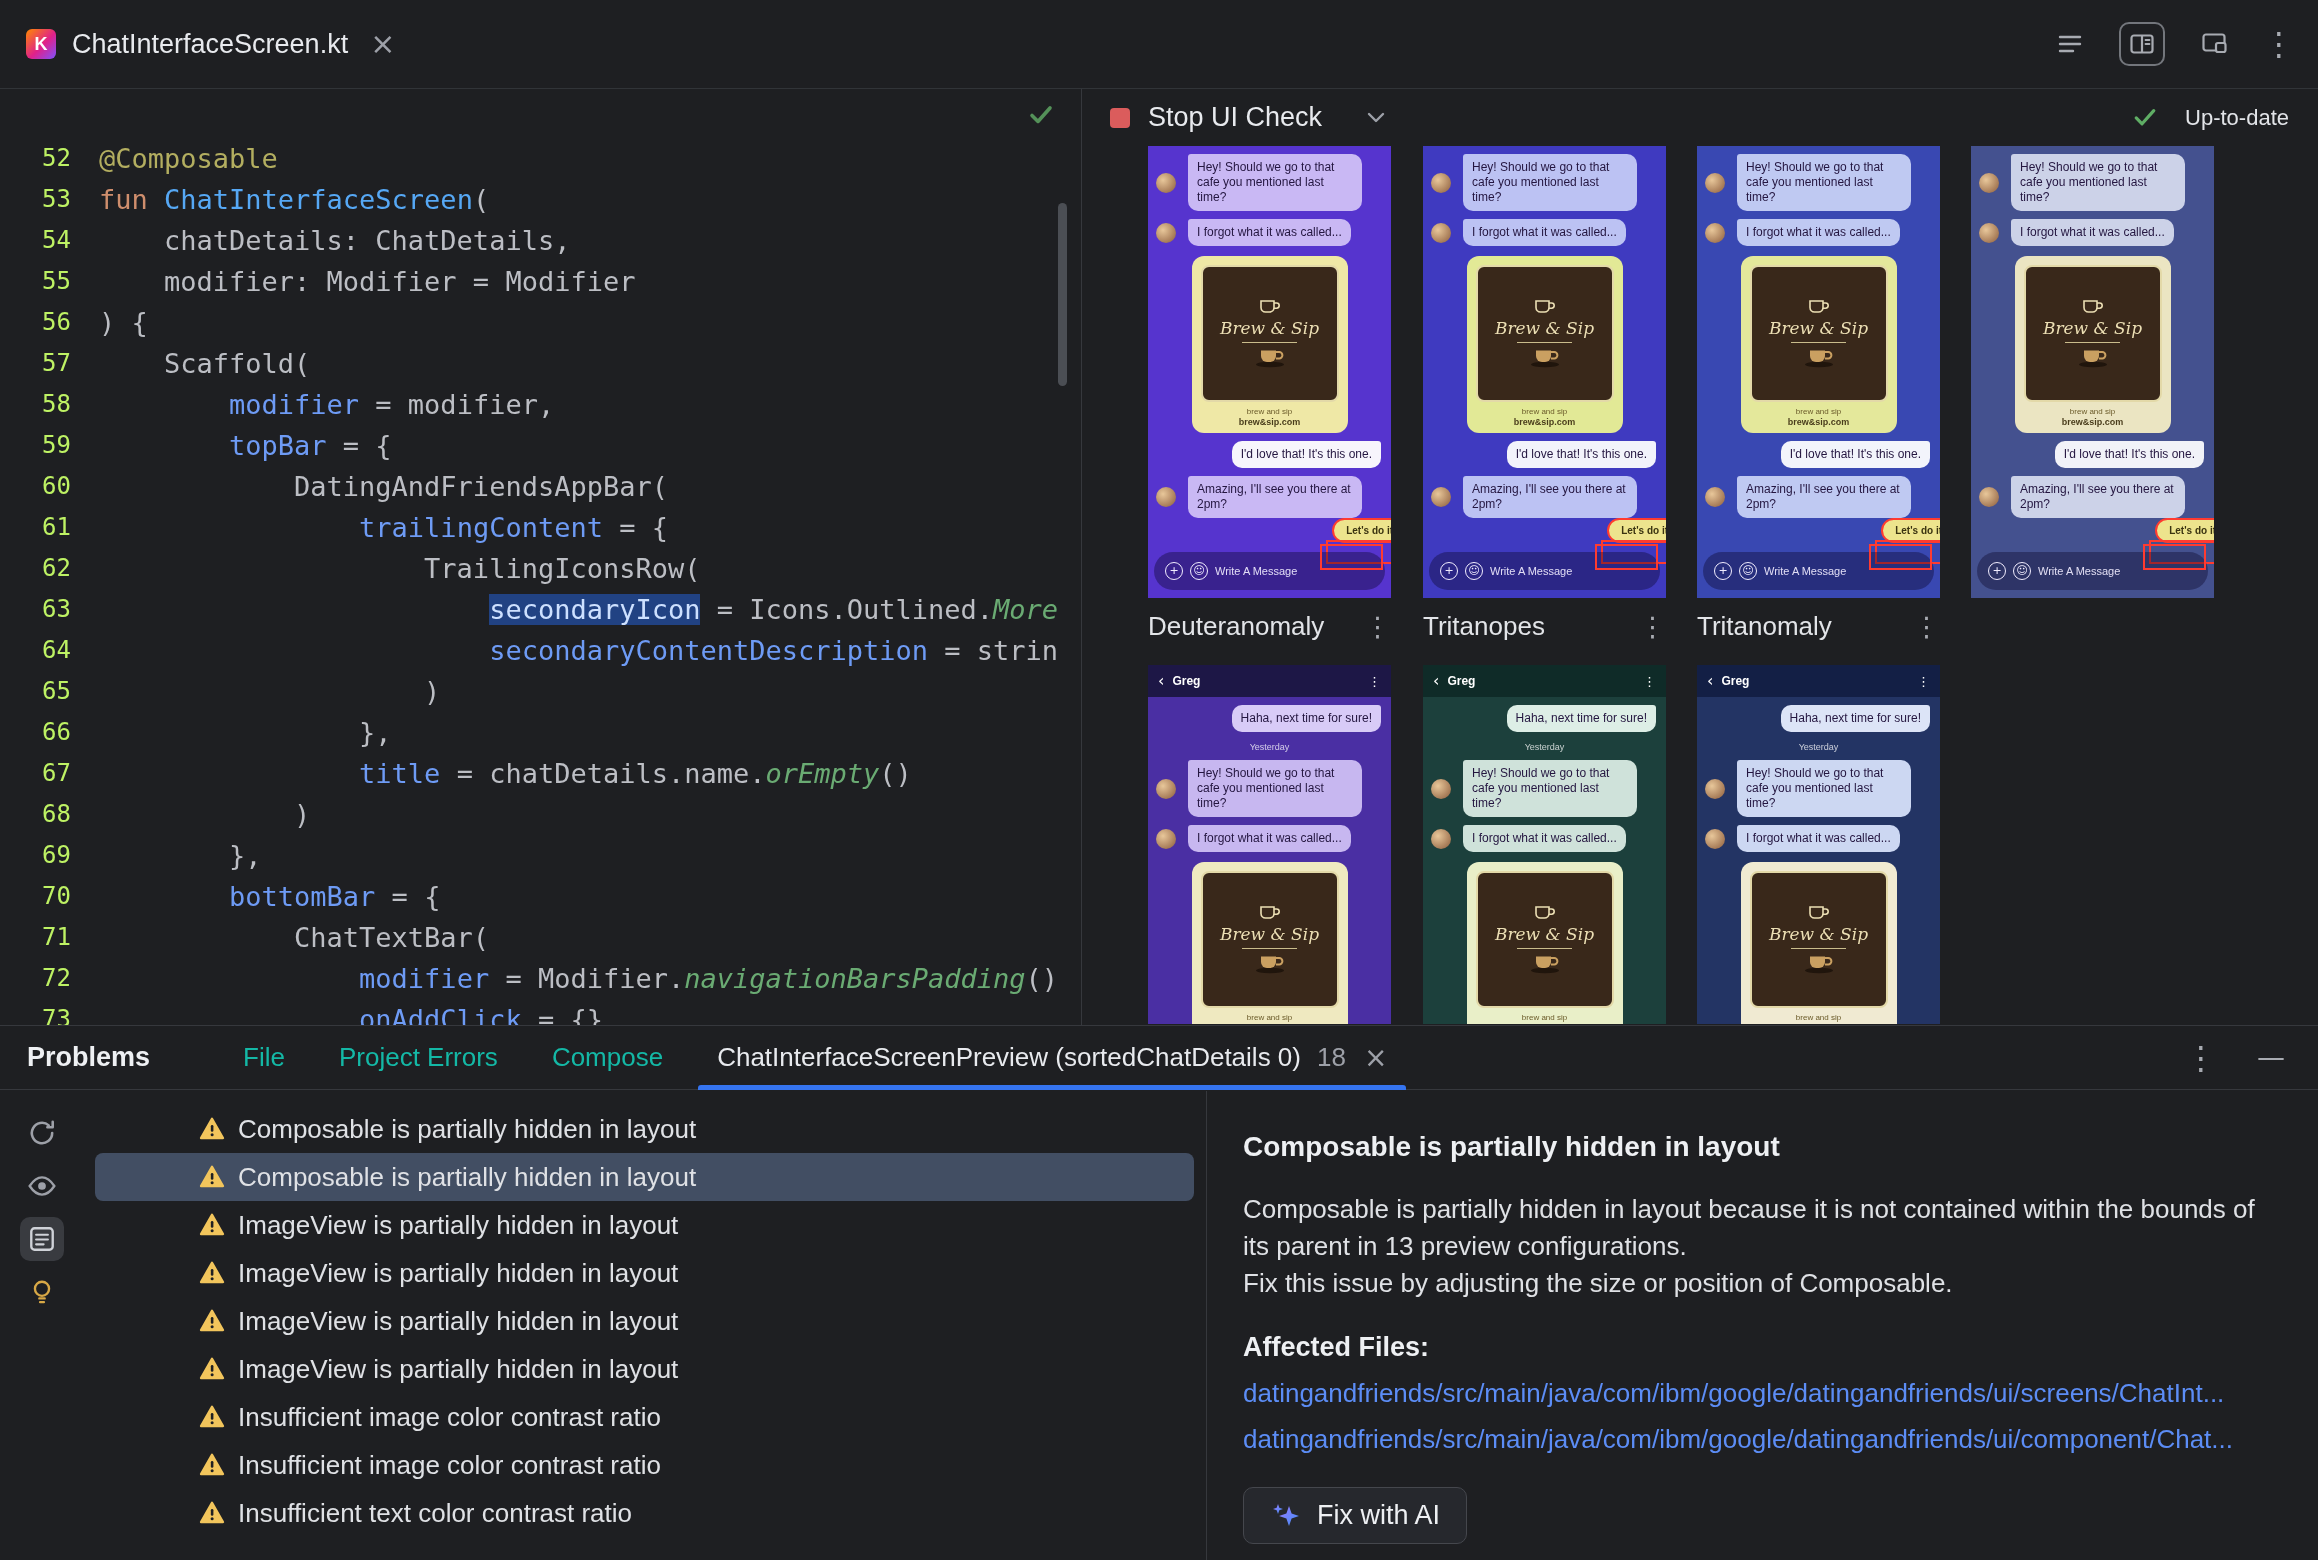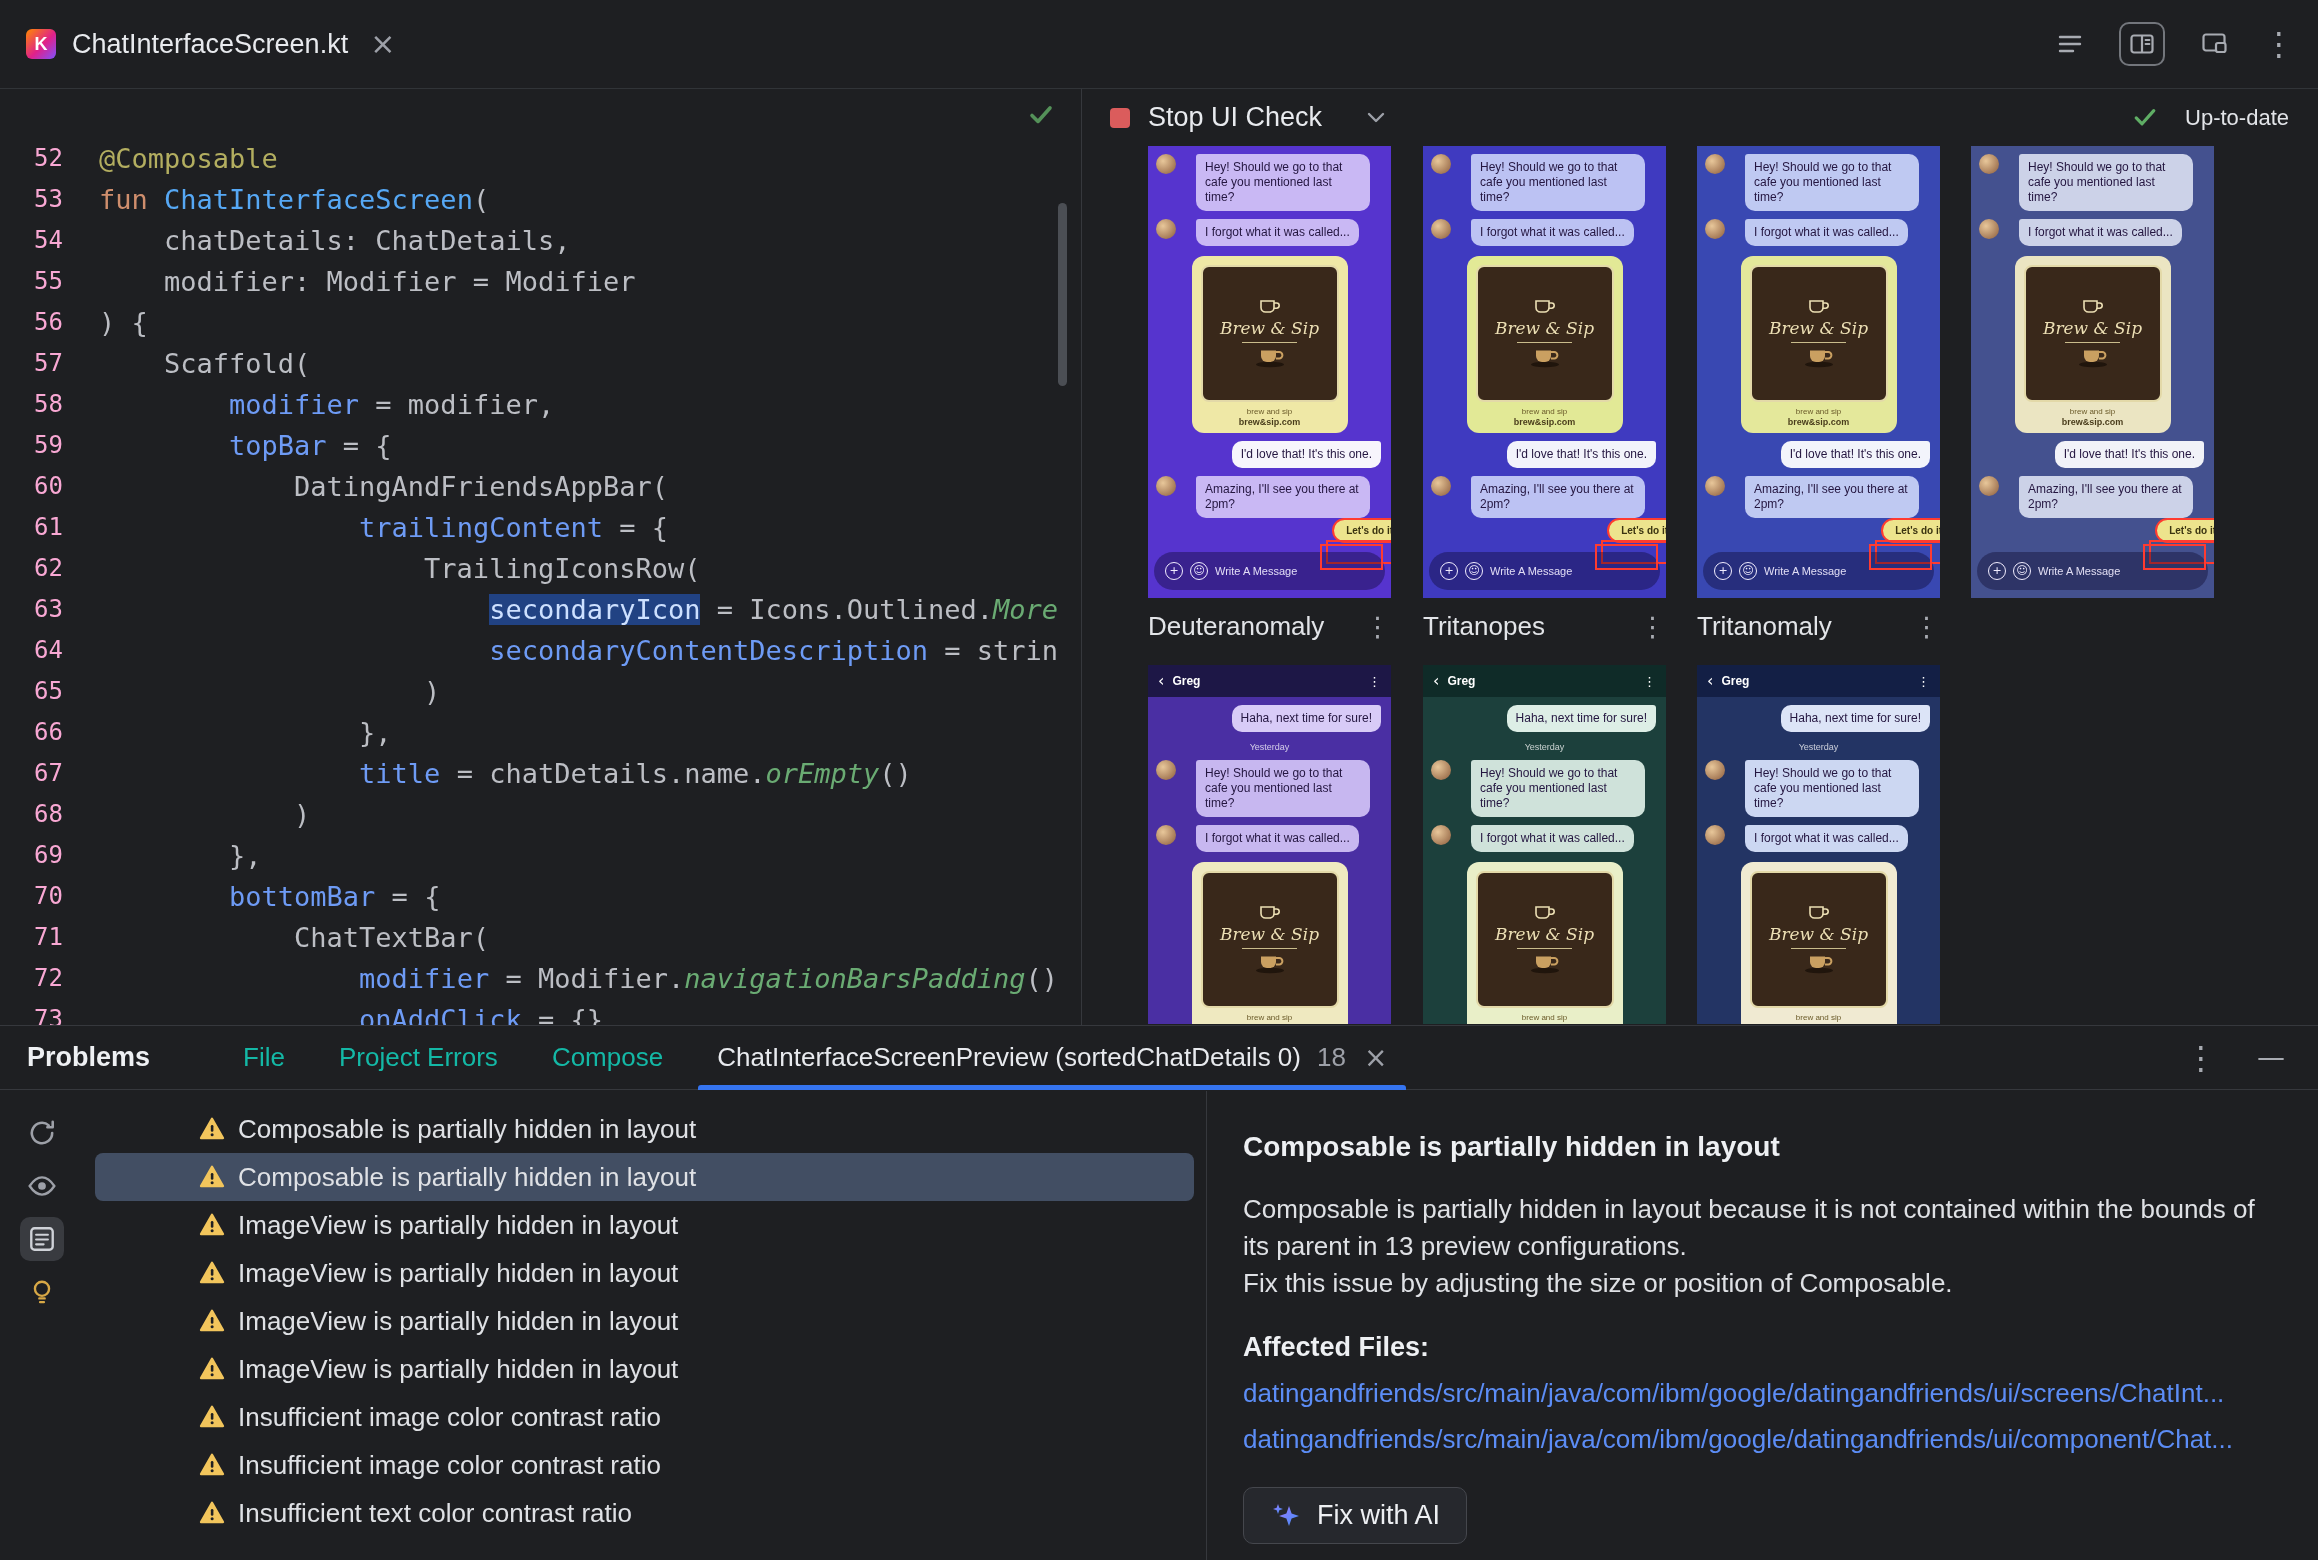--- a/index.html
+++ b/index.html
@@ -15,21 +15,21 @@
 .kt-icon{width:30px;height:30px;border-radius:6px;background:linear-gradient(135deg,#ff8a00 0%,#e0218a 55%,#7f52ff 100%);display:flex;align-items:center;justify-content:center;color:#fff;font-weight:bold;font-size:18px}
 .ed-tab-title{font-size:27px;color:#e8eaee}
 .ed-tab-close{font-size:30px;color:#9da0a8;margin-left:6px;line-height:1}
 .tb-actions{margin-left:auto;display:flex;align-items:center;gap:26px;padding-right:24px;color:#a8abb2}
 .tb-btn{display:flex;align-items:center;justify-content:center;width:46px;height:44px;border-radius:10px}
 .tb-btn.active{border:2px solid #73767c}
 .tb-kebab{font-size:32px;color:#a8abb2}
 
 
 #editor{position:absolute;left:0;top:89px;width:1081px;height:936px;background:#1e1f22;overflow:hidden}
-#gutter{position:absolute;left:0;top:49px;width:99px;text-align:right;color:#f9a8d4;font:24px/41px "DejaVu Sans Mono",monospace}
+#gutter{position:absolute;left:8px;top:49px;width:99px;text-align:right;color:#bef264;font:24px/41px "DejaVu Sans Mono",monospace}
 .gln{height:41px;padding-right:36px}
 #code{position:absolute;left:99px;top:49px;width:982px;height:887px;overflow:hidden;font:27px/41px "DejaVu Sans Mono",monospace;white-space:pre;color:#bcbec4}
 .cline{height:41px}
 .tok-ann{color:#b3ae60}
 .tok-kw{color:#cf8e6d}
 .tok-fn{color:#56a8f5}
 .tok-named{color:#6e9bf5}
 .tok-plain{color:#bcbec4}
 .tok-ext{color:#6aab73;font-style:italic}
 .tok-sel{background:#214283;color:#cde0ff}
@@ -44,21 +44,21 @@
 .pv-chev{margin-left:26px}
 .pv-status{font-size:22px;color:#e2e4e8;margin-left:10px}
 #pv-canvas{position:absolute;left:0;top:57px;width:1238px;height:878px;overflow:hidden}
 .pv-label{position:absolute;top:460px;width:243px;height:40px;display:flex;align-items:center;justify-content:space-between;font-size:26px;color:#e2e4e8}
 .pv-kebab{color:#a8abb2;font-size:27px}
 
 
 .phone{position:absolute;width:243px;overflow:hidden;display:flex;flex-direction:column}
 .phone.top{top:0;height:452px}
 .phone.bot{top:519px;height:359px}
-.p-msg{display:flex;align-items:flex-start;gap:20px;margin:8px 8px 0}
+.p-msg{display:flex;align-items:center;gap:12px;margin:8px 8px 0}
 .p-ava{width:20px;height:20px;border-radius:50%;background:radial-gradient(circle at 35% 35%,#e8c79a,#8a5a3a);flex:none}
 .p-bub{font-size:12px;line-height:15px;color:#241640;padding:6px 9px;border-radius:3px 10px 10px 10px;max-width:174px}
 .p-right{display:flex;justify-content:flex-end;margin:8px 10px 0}
 .p-right .p-bub{border-radius:10px 3px 10px 10px}
 .p-brew{width:156px;margin:10px auto 0;border-radius:12px;padding:9px 9px 6px;text-align:center;flex:none}
 .pb-inner{background:#39281a;border:2px solid #e3d9a8;border-radius:8px;height:137px;display:flex;flex-direction:column;align-items:center;justify-content:center;gap:4px;color:#ecdfb4}
 .pb-title{font-family:"DejaVu Serif",serif;font-style:italic;font-size:17px}
 .pb-rule{width:55px;height:1px;background:#cabd8c}
 .pb-tag{font-size:8px;color:#6b5b2a;margin-top:5px}
 .pb-url{font-size:9px;color:#4a3d1c;font-weight:bold;margin-top:1px}

